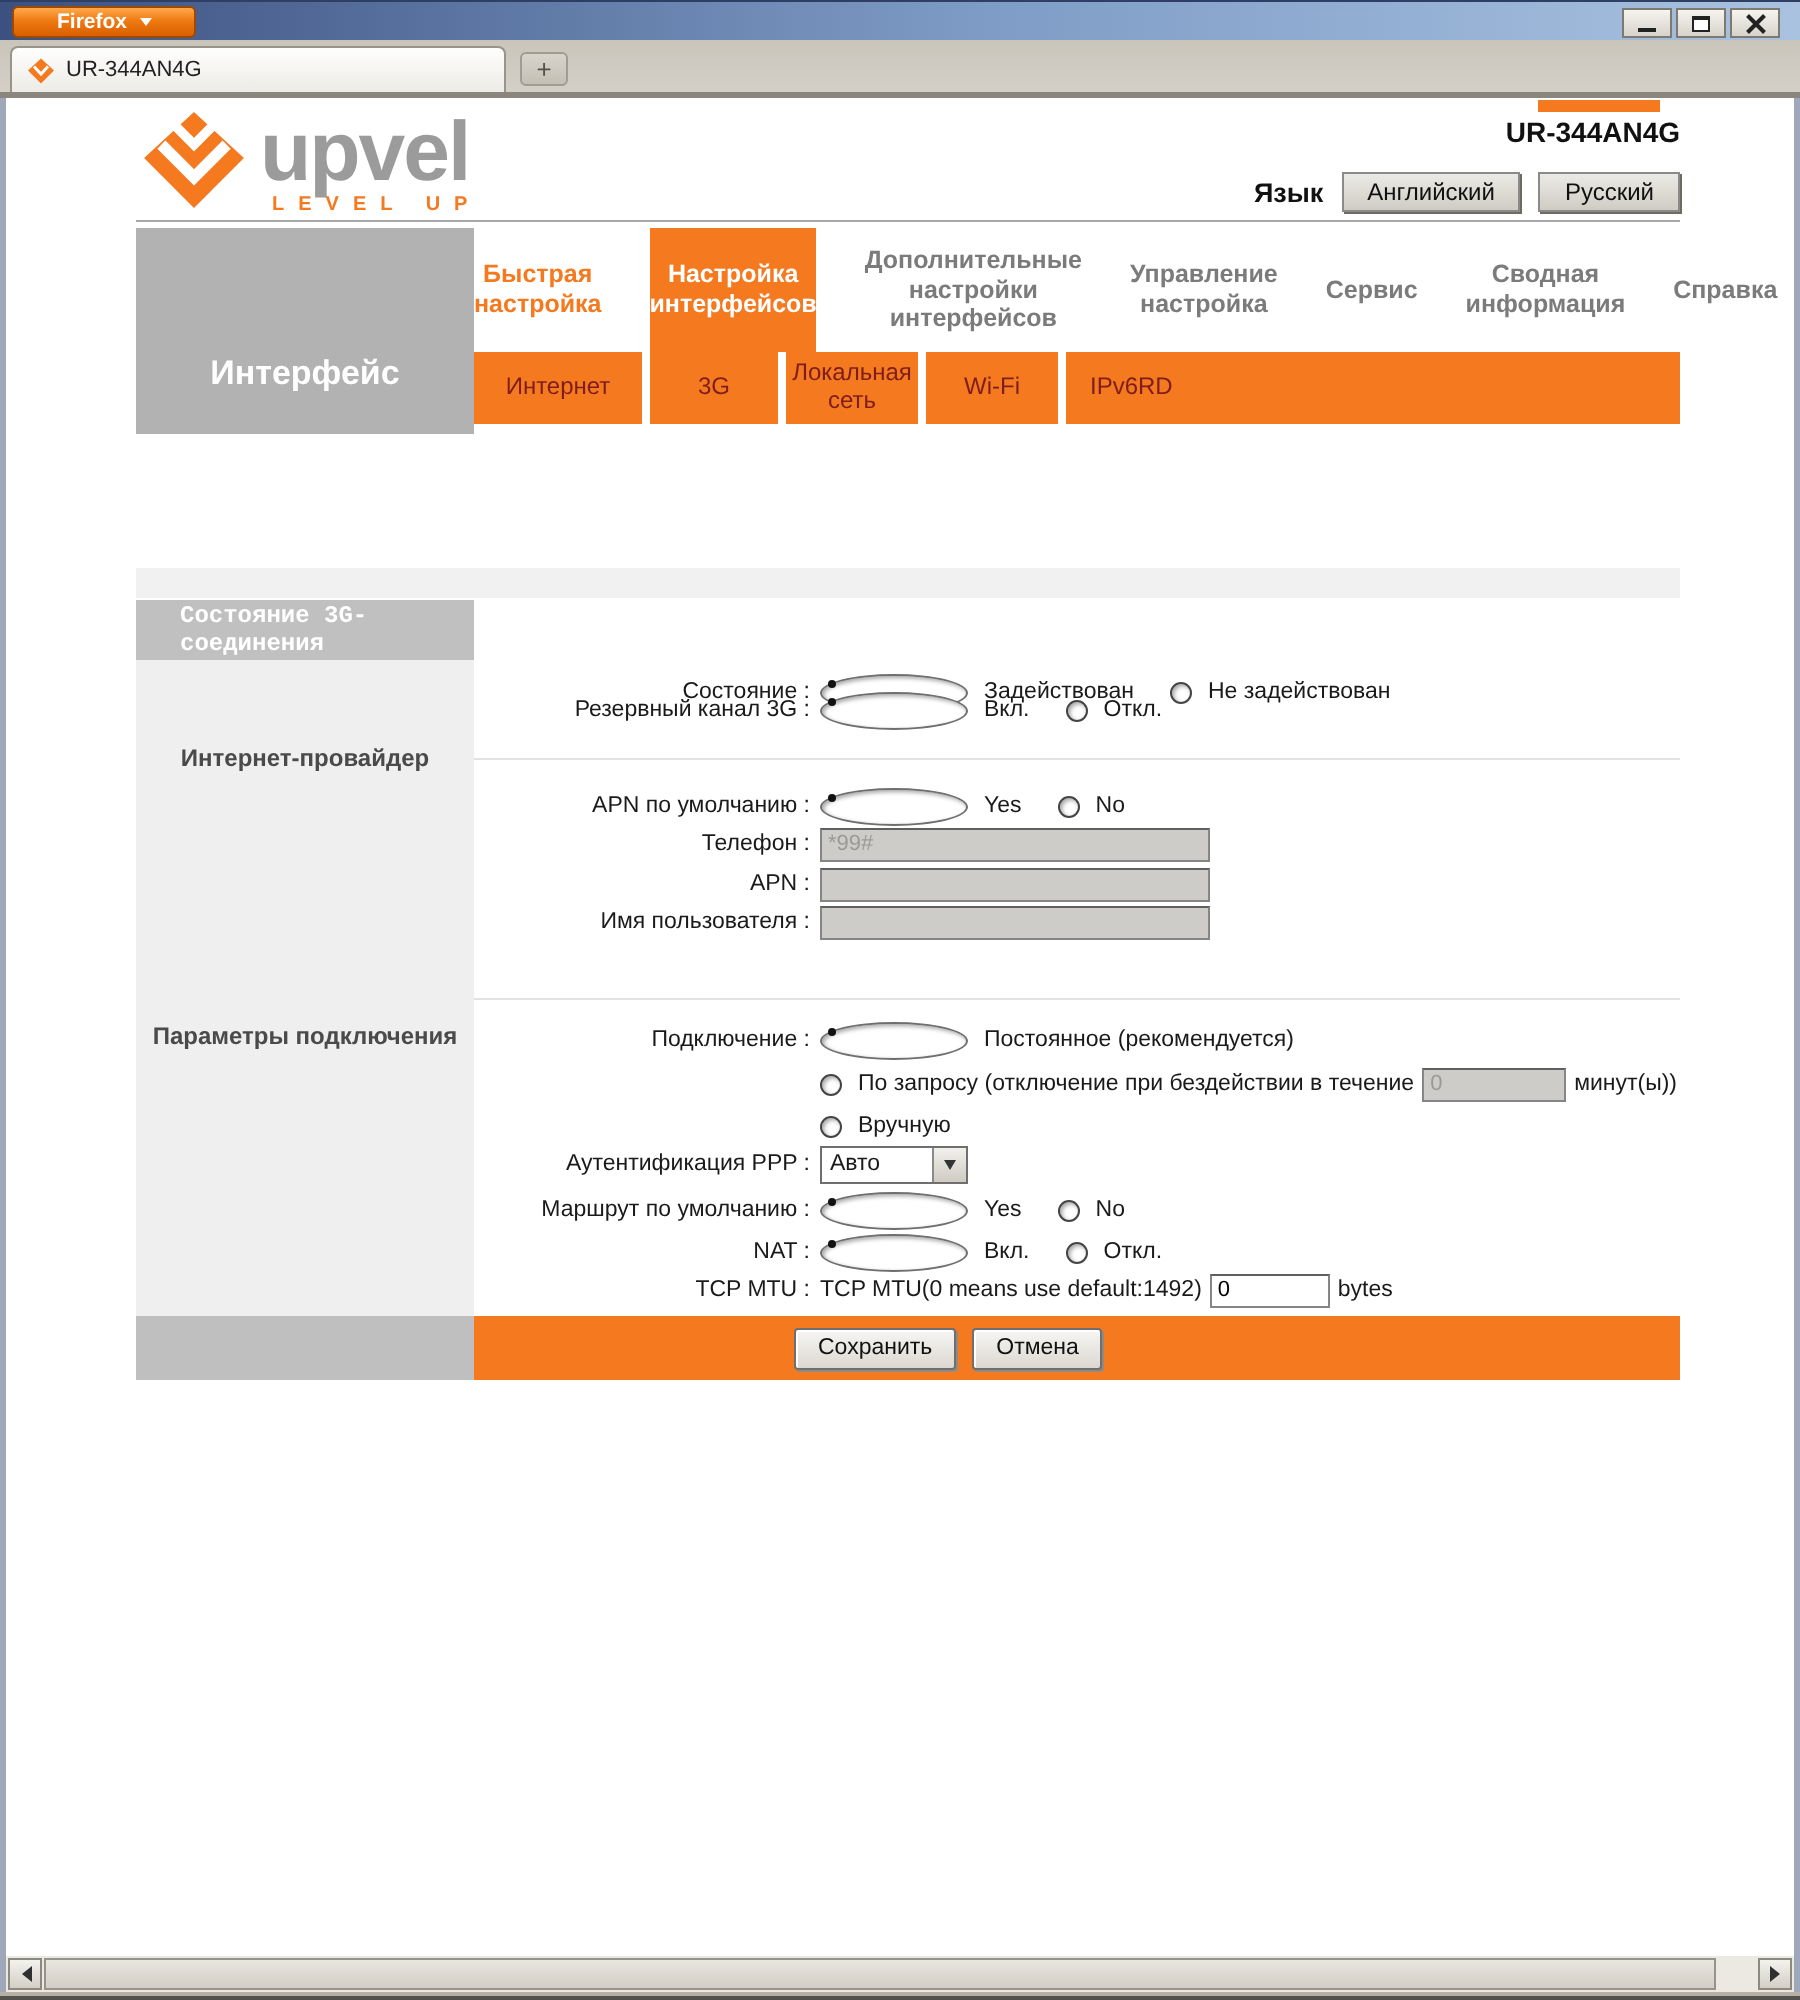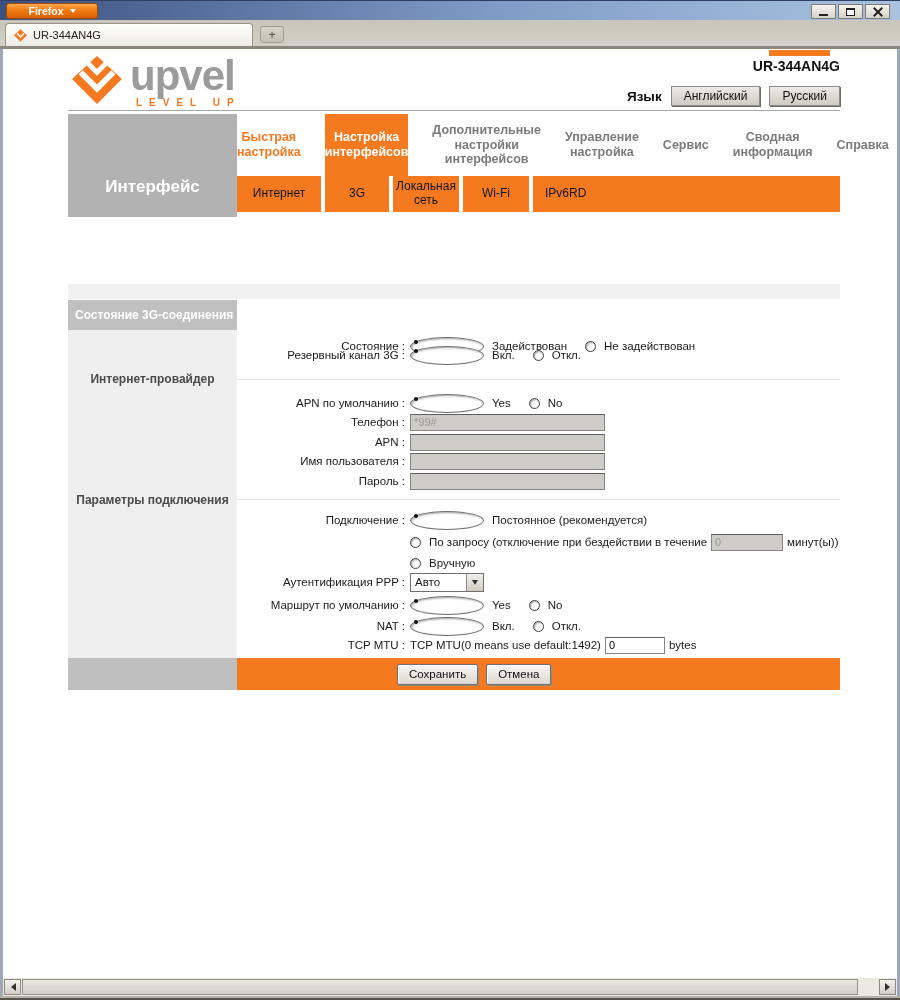--- a/index.html
+++ b/index.html
@@ -48,32 +48,32 @@
   
   .nav { position:absolute; left:0; top:64px; width:772px; }
   .nav-left { position:absolute; left:0; top:0; width:169px; height:103px; background:#b2b2b2; color:#fff;
               font-size:17px; font-weight:bold; display:flex; align-items:flex-end; justify-content:center; padding-bottom:20px; }
   .tabs { margin-left:169px; display:flex; height:62px;gap:24px; }
   .tab { display:flex; align-items:center; justify-content:center; text-align:center; font-size:12.5px; font-weight:bold;
          color:#7b7b7b; line-height:1.18; cursor:default; }
   .tab.t-orange { color:#F4791F; }
   .tab.t-active { background:#F4791F; color:#fff; }
   .subtabs { margin-left:169px; display:flex; height:36px; background:#F4791F; }
-  .stab { display:flex; align-items:center; justify-content:center; text-align:center; color:#0f172a; font-size:12px;
+  .stab { display:flex; align-items:center; justify-content:center; text-align:center; color:#7f1d1d; font-size:12px;
           line-height:1.15; cursor:default; }
   .stab + .stab { border-left:4px solid #fff; }
   .stab-last { justify-content:flex-start; padding-left:12px; }
 
   
   .band { position:absolute; left:0; top:234px; width:772px; height:15px; background:#f1f1f1; }
   .statushdr { position:absolute; left:0; top:250px; width:169px; height:30px; background:#c0c0c0; color:#fff;
-               font-size:12px; font-weight:bold; display:flex; align-items:center; padding-left:7px; }
+               font-size:12px; font-weight:bold; display:flex; align-items:center; padding-left:22px;font-family:Liberation Mono, monospace; }
   .sidebar { position:absolute; left:0; top:280px; width:169px; height:328px; background:#efefef; }
   .sectlabel { position:absolute; left:0; width:169px; text-align:center; font-size:12px; font-weight:bold; color:#4a4a4a; }
-  .sect1 { top:42px; } .sect2 { top:163px; }
+  .sect1 { top:42px; } .sect2 { top:181px; }
 
   .formarea { position:absolute; left:169px; top:250px; width:603px; height:358px; font-size:11.5px; color:#1a1a1a; }
   .frow { position:absolute; left:0; display:flex; align-items:center; height:20px; white-space:nowrap; }
   .flabel { width:168px; text-align:right; flex:none; }
   .fctrl { display:flex; align-items:center; margin-left:5px; gap:4px; }
   .gap14 { width:10px; }
   .sep { position:absolute; left:0; width:603px; height:1px; background:#e2e2e2; }
 
   .rd { width:11px; height:11px; border-radius:50%; border:1px solid #444; background:#fff; display:inline-block;
         position:relative; flex:none; box-shadow:inset 1px 1px 2px rgba(0,0,0,.35); }
@@ -252,26 +252,20 @@
             </span>
         </div>
 
         <div class="frow" style="top:151px">
           <span class="flabel">Имя пользователя :</span>
           <span class="fctrl">
               <input class="inp inp-dis" readonly="" value="" style="">
             </span>
         </div>
 
-        <div class="frow" style="top:171px">
-          <span class="flabel">Пароль :</span>
-          <span class="fctrl">
-              <input class="inp inp-dis" readonly="" value="" style="">
-            </span>
-        </div>
 
         <div class="sep" style="top:199px"></div>
 
         <div class="frow" style="top:210px">
           <span class="flabel">Подключение :</span>
           <span class="fctrl">
             <span class="rd sel"></span>
             <span class="optlabel">Постоянное (рекомендуется)</span>
           </span>
         </div>

